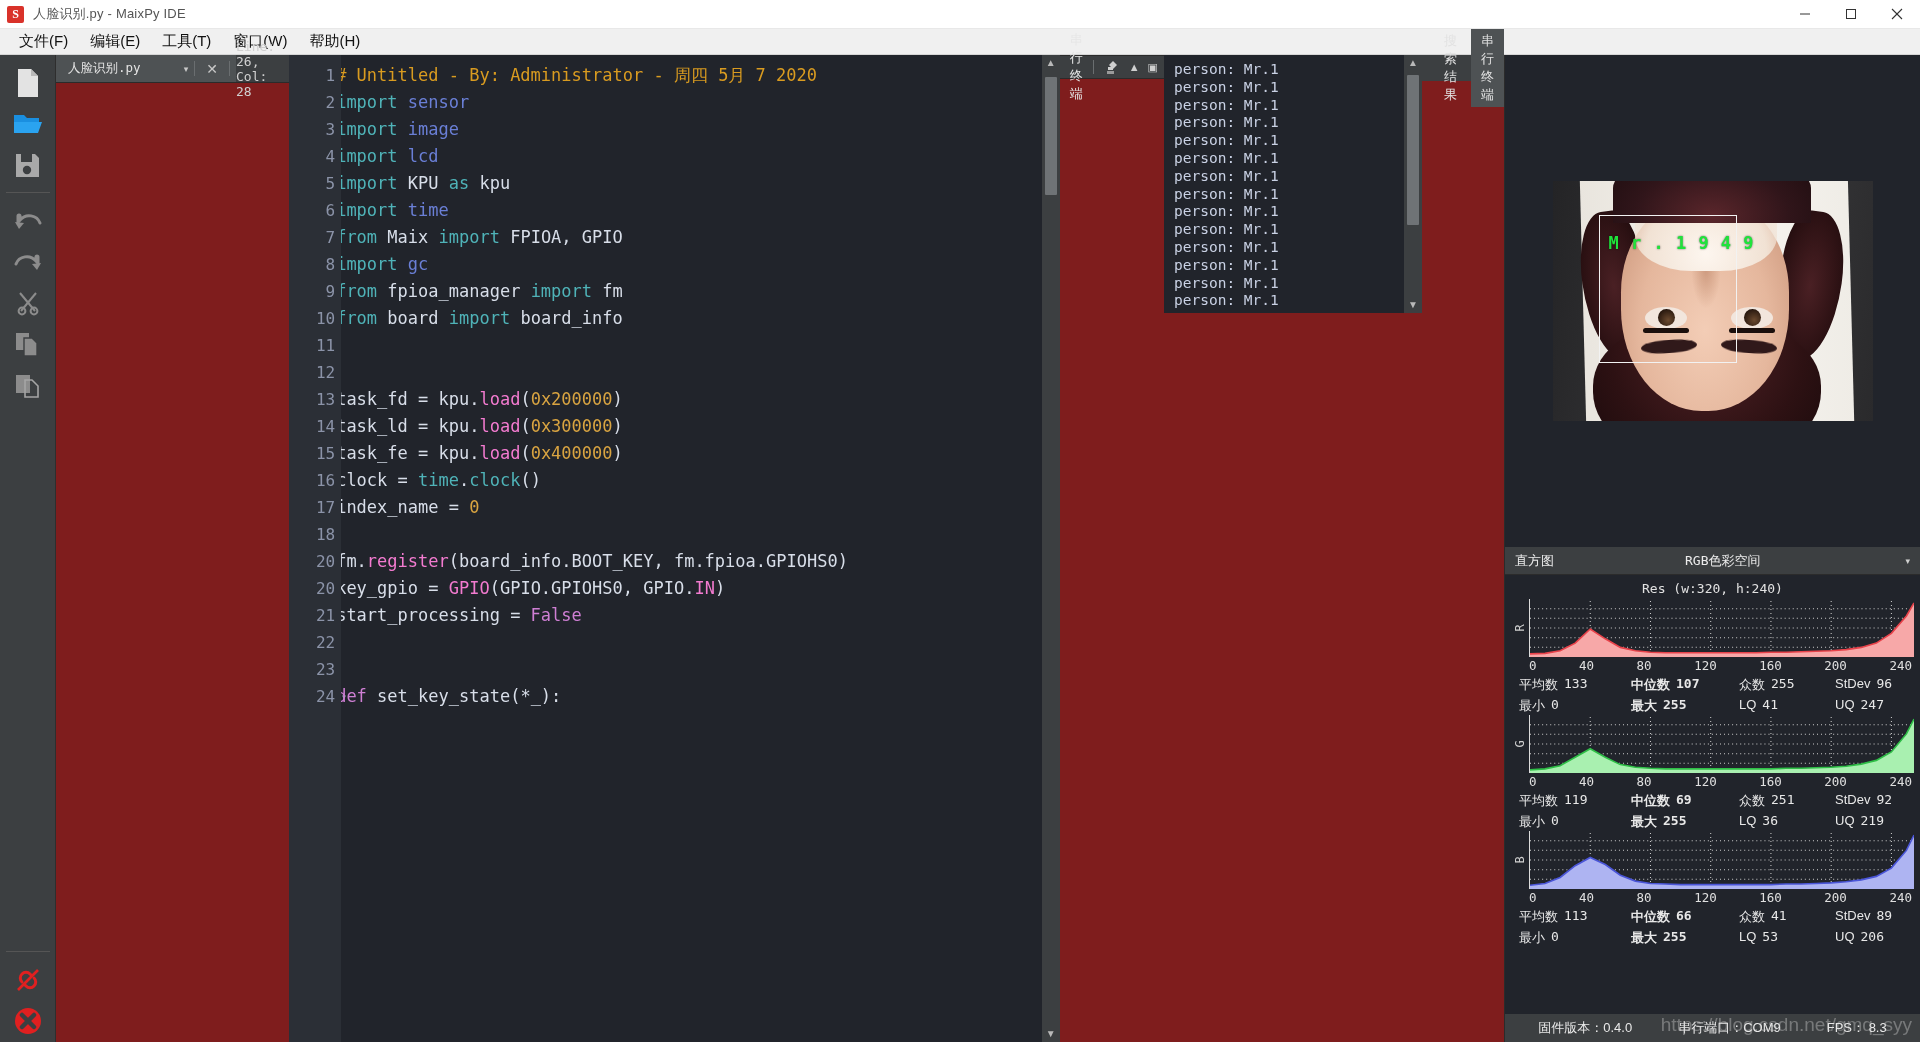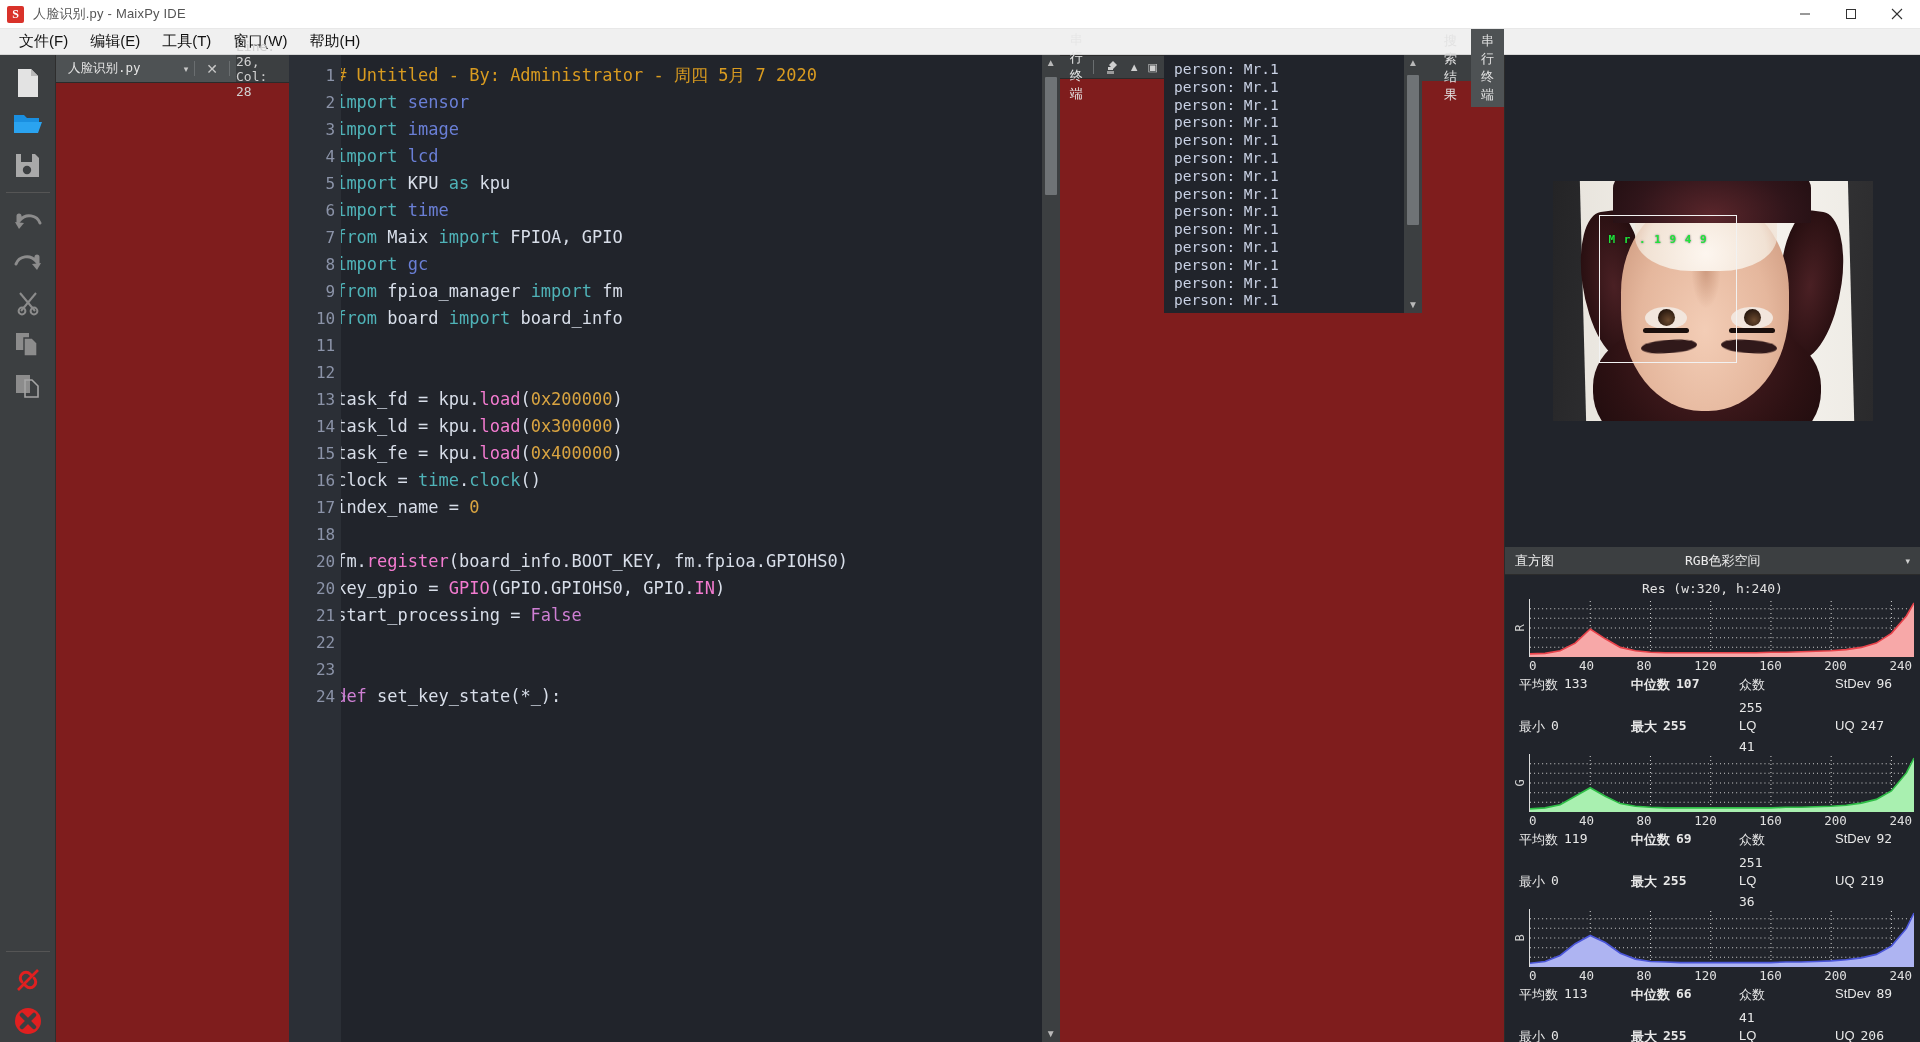--- a/index.html
+++ b/index.html
@@ -190,21 +190,21 @@
     position: absolute; left: 62px; top: 198px; width: 198px; height: 70px;
     background: radial-gradient(ellipse at 50% 10%, #5a262b 0%, #30151a 55%, #1b0c0e 100%);
     border-radius: 0 0 50% 50%;
   }
   .detect-box {
     position: absolute; left: 46px; top: 34px; width: 138px; height: 148px;
     border: 1px solid #f2f2f2; pointer-events: none;
   }
   .ovl-text {
     position: absolute; left: 56px; top: 52px; color: #1fe43b;
-    font-family: "DejaVu Sans Mono", monospace; font-size: 11px; font-weight: bold;
+    font-family: "DejaVu Sans Mono", monospace; font-size: 17px; font-weight: bold;
     letter-spacing: 1px; white-space: nowrap; text-shadow: 0 0 2px rgba(0,0,0,.6);
   }
 
   .hist-area { flex: 1 1 auto; background: #21242b; padding: 4px 0 0 0; display: flex; flex-direction: column; position: relative; }
   .res-label { text-align: center; color: #e2e2e2; font-family: "DejaVu Sans Mono", monospace; font-size: 13px; padding: 2px 12px 3px; }
   .chan { padding: 0 6px; }
   .chan-plot { display: flex; align-items: stretch; height: 58px; }
   .chan-letter {
     width: 18px; flex: 0 0 18px; color: #cfcfcf; font-family: "DejaVu Sans Mono", monospace; font-size: 12px;
     display: flex; align-items: center; justify-content: center;
@@ -217,21 +217,21 @@
     padding-left: 18px; justify-content: space-between; padding-right: 2px; padding-top: 1px;
   }
   .stats-row {
     display: flex; color: #e8e8e8; font-size: 13px; padding: 3px 0 0 8px;
     font-family: "Liberation Sans", sans-serif;
   }
   .stat { display: flex; gap: 6px; }
   .stat .sv { font-family: "DejaVu Sans Mono", monospace; }
   .stats-row .stat:nth-child(1) { width: 112px; }
   .stats-row .stat:nth-child(2) { width: 108px; font-weight: bold; }
-  .stats-row .stat:nth-child(3) { width: 96px; flex-direction: column; }
+  .stats-row .stat:nth-child(3) { width: 96px; }
 
   .statusbar {
     height: 28px; flex: 0 0 28px; background: #3c3f41; display: flex; align-items: center;
     justify-content: center; gap: 46px; color: #e9e9e9; font-size: 13px; position: relative;
   }
   .watermark {
     position: absolute; right: 8px; top: 0px; color: rgba(215,215,215,.38);
     font-size: 19px; font-family: "Liberation Sans", sans-serif; pointer-events: none;
   }
 </style>

